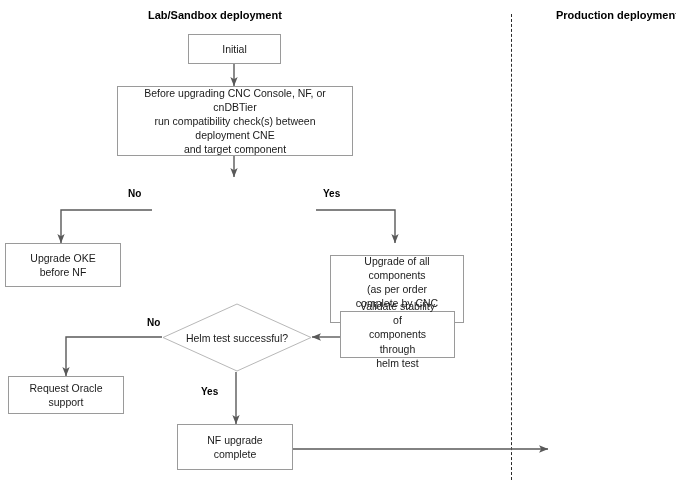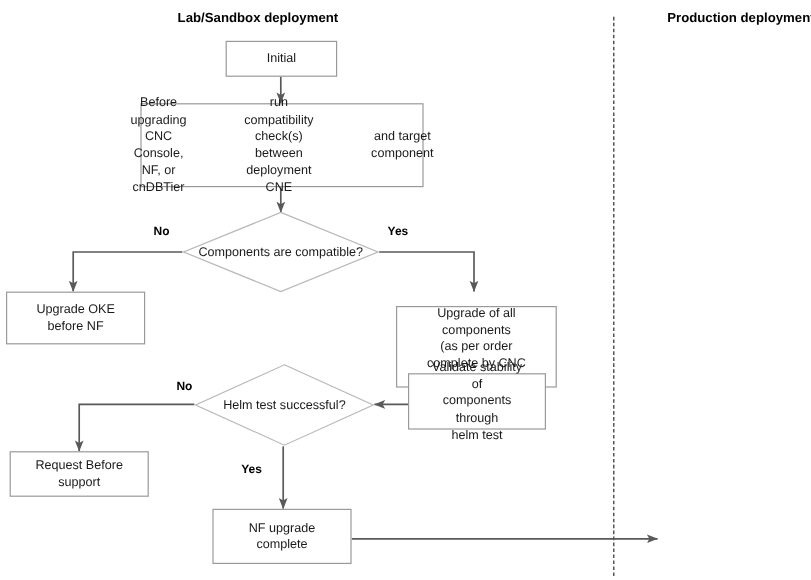--- a/index.html
+++ b/index.html
@@ -118,32 +118,26 @@
       <path d="M236,372 L236,424"></path>
 
       <path d="M293,449 L548,449"></path>
     </g>
   </svg>
 
   <div class="node" style="left:188px; top:34px; width:93px; height:30px;">
     <span>Initial</span>
   </div>
 
-  <div class="node" style="left:117px; top:86px; width:236px; height:70px; flex-direction:row;gap:48px;">
+  <div class="node" style="left:117px; top:86px; width:236px; height:70px; flex-direction:column;">
     <span>Before upgrading CNC Console, NF, or cnDBTier</span>
     <span>run compatibility check(s) between deployment CNE</span>
     <span>and target component</span>
   </div>
 
-  <div class="diamond-wrap" style="left:152px; top:176px; width:164px; height:68px;">
-    <svg width="164" height="68" viewBox="0 0 164 68">
-      <polygon points="82,1 163,34 82,67 1,34" fill="#ffffff" stroke="#b8b8b8" stroke-width="1"></polygon>
-    </svg>
-    <div class="diamond-label">Components are compatible?</div>
-  </div>
 
   <div class="edge-label" style="left:128px; top:188px;">No</div>
   <div class="edge-label" style="left:323px; top:188px;">Yes</div>
 
   <div class="node" style="left:5px; top:243px; width:116px; height:44px;">
     <span>Upgrade OKE before NF</span>
   </div>
 
   <div class="node" style="left:330px; top:255px; width:134px; height:68px; flex-direction:column;">
     <span>Upgrade of all components</span>
@@ -161,21 +155,21 @@
     <svg width="150" height="69" viewBox="0 0 150 69">
       <polygon points="75,1 149,34.5 75,68 1,34.5" fill="#ffffff" stroke="#b8b8b8" stroke-width="1"></polygon>
     </svg>
     <div class="diamond-label">Helm test successful?</div>
   </div>
 
   <div class="edge-label" style="left:147px; top:317px;">No</div>
   <div class="edge-label" style="left:201px; top:386px;">Yes</div>
 
   <div class="node" style="left:8px; top:376px; width:116px; height:38px;">
-    <span>Request Before support</span>
+    <span>Request Oracle support</span>
   </div>
 
   <div class="node" style="left:177px; top:424px; width:116px; height:46px;">
     <span>NF upgrade complete</span>
   </div>
 
 
 </div>
 
 </body></html>

